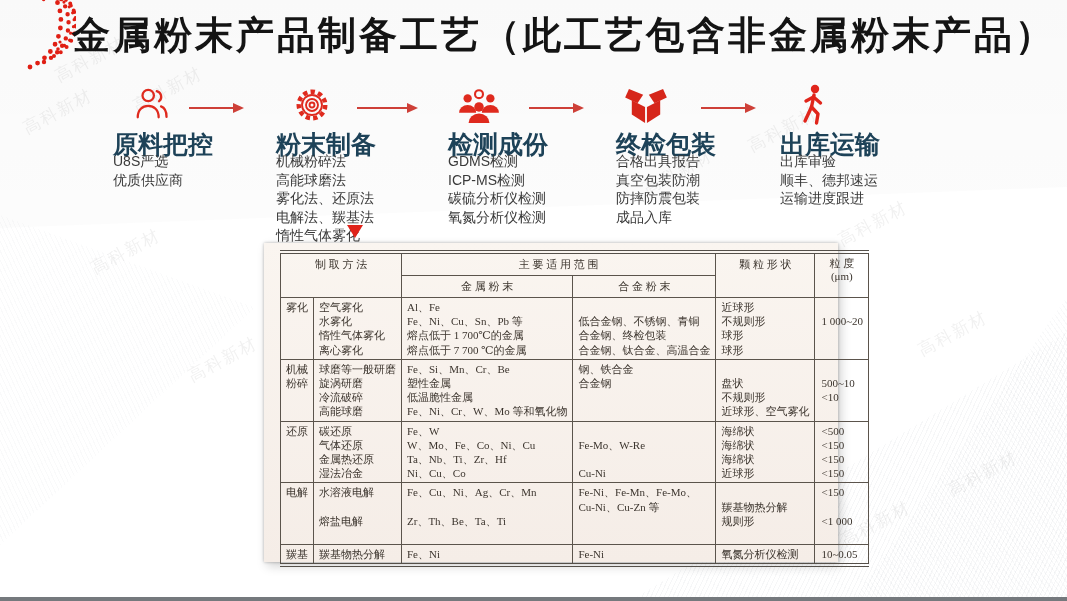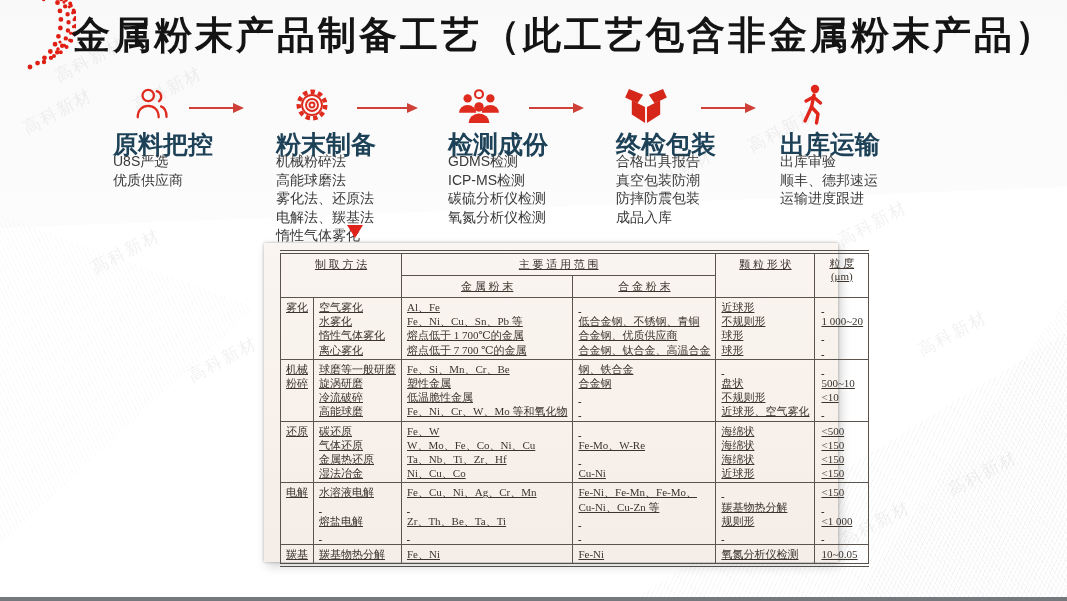--- a/index.html
+++ b/index.html
@@ -37,21 +37,21 @@
   .tri-down{position:absolute;left:347px;top:225px;width:0;height:0;
             border-left:8px solid transparent;border-right:8px solid transparent;
             border-top:13px solid #e0231a;}
 
   
   .paper{position:absolute;left:264px;top:243px;width:574px;height:319px;
          background:linear-gradient(180deg,#faf5f0,#f5ede7);
          box-shadow:0 0 3px rgba(0,0,0,0.28),3px 4px 10px rgba(0,0,0,0.18);}
   table.scan{position:absolute;left:16px;top:7px;width:537px;border-collapse:collapse;
              font-family:"Liberation Serif","DejaVu Serif",serif;font-size:11px;color:#3c352e;}
-  table.scan{border-top:4px double #55504a;border-bottom:4px double #55504a;text-decoration:underline;}
+  table.scan{border-top:4px double #55504a;border-bottom:4px double #55504a;}
   table.scan th,table.scan td{border:1px solid #5b544c;padding:2px 5px;vertical-align:top;}
   table.scan th{font-weight:normal;text-align:center;padding:3px 2px;line-height:15px;}
   table.scan td div{line-height:14.2px;white-space:nowrap;}
   td.cat{text-align:center;vertical-align:middle;padding:2px 1px;}
   td.cat div{line-height:22px;}
   td.size div{padding-left:1px;}
   .size-h div{line-height:13px;}
 </style>
 </head>
 <body>
@@ -244,21 +244,21 @@
             </td>
         <td>
               <div>Al、Fe</div>
               <div>Fe、Ni、Cu、Sn、Pb 等</div>
               <div>熔点低于 1 700℃的金属</div>
               <div>熔点低于 7 700 ℃的金属</div>
             </td>
         <td>
               <div>&nbsp;</div>
               <div>低合金钢、不锈钢、青铜</div>
-              <div>合金钢、优质供应商</div>
+              <div>合金钢、终检包装</div>
               <div>合金钢、钛合金、高温合金</div>
             </td>
         <td>
               <div>近球形</div>
               <div>不规则形</div>
               <div>球形</div>
               <div>球形</div>
             </td>
         <td class="size">
               <div>&nbsp;</div>

